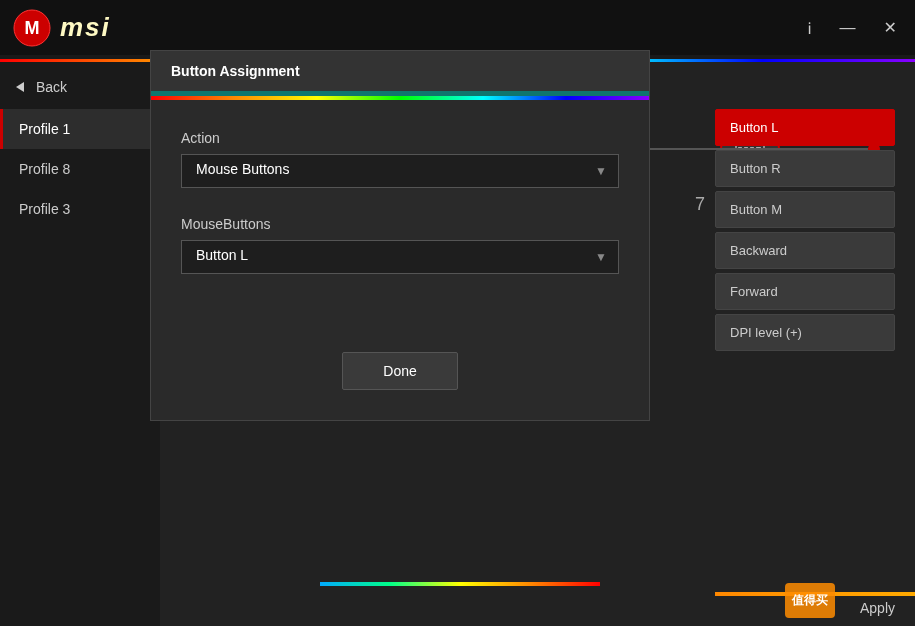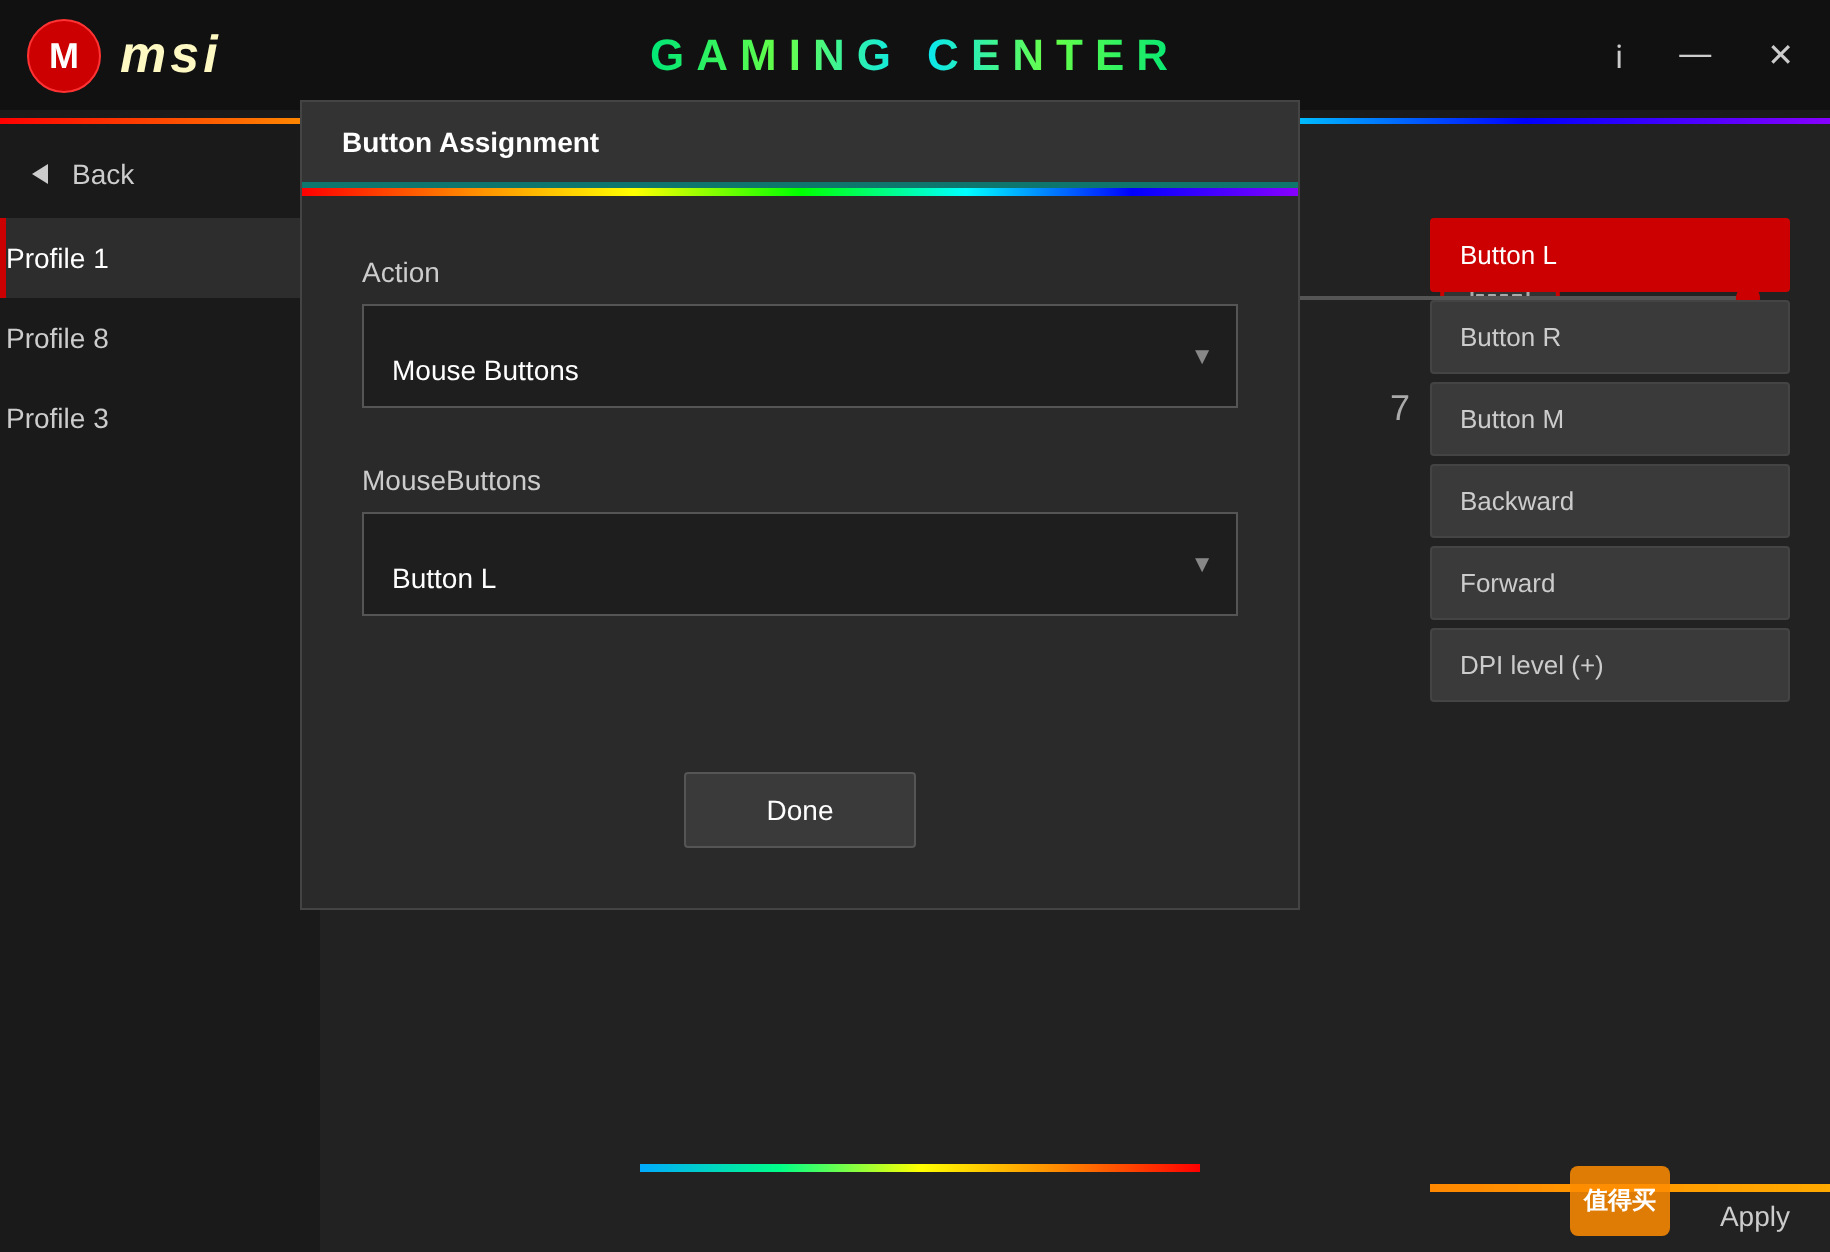--- a/index.html
+++ b/index.html
@@ -105,21 +105,21 @@
       align-items: center;
       gap: 8px;
       padding: 10px 16px;
       color: #ccc;
       font-size: 14px;
       cursor: pointer;
       margin-bottom: 4px;
     }
 
     .sidebar-item {
-      padding: 12px 0;
+      padding: 12px 16px;
       color: #ccc;
       font-size: 14px;
       cursor: pointer;
       border-left: 3px solid transparent;
     }
 
     .sidebar-item.active {
       background: #2d2d2d;
       color: white;
       border-left: 3px solid #cc0000;
@@ -210,21 +210,21 @@
       border: 1px solid #444;
       z-index: 30;
     }
 
     .dialog-header {
       background: #333;
       padding: 12px 20px;
       font-size: 14px;
       color: white;
       font-weight: bold;
-      border-bottom: 3px solid #0f766e;
+      border-bottom: 5px solid #0f766e;
       position: relative;
     }
 
     
     .dialog-rainbow {
       height: 4px;
       background: linear-gradient(90deg, #ff0000, #ff8800, #ffff00, #00ff00, #00ffff, #0000ff, #8800ff);
     }
 
     .dialog-body {
@@ -242,21 +242,21 @@
       margin-bottom: 8px;
       display: block;
     }
 
     .select-wrapper {
       position: relative;
     }
 
     .select-wrapper select {
       width: 100%;
-      padding: 24px 36px 10px 14px;
+      padding: 6px 36px 10px 14px;
       background: #1e1e1e;
       border: 1px solid #555;
       color: white;
       font-size: 14px;
       appearance: none;
       cursor: pointer;
       outline: none;
     }
 
     .select-arrow {
@@ -347,21 +347,20 @@
 
 <div class="title-bar">
   <div class="title-bar-logo">
 
     <svg class="msi-dragon" viewBox="0 0 40 40">
       <circle cx="20" cy="20" r="18" fill="#cc0000" stroke="#ff3333" stroke-width="1"></circle>
       <text x="20" y="26" text-anchor="middle" font-size="18" font-weight="bold" fill="white">M</text>
     </svg>
     <span class="msi-text">msi</span>
   </div>
-  <div class="gaming-center-title">GAMING CENTER</div>
   <div class="title-bar-controls">
     <button class="title-btn">ℹ</button>
     <button class="title-btn">—</button>
     <button class="title-btn">✕</button>
   </div>
 </div>
 
 <div class="rainbow-line-top"></div>
 
 <div class="main-content">

